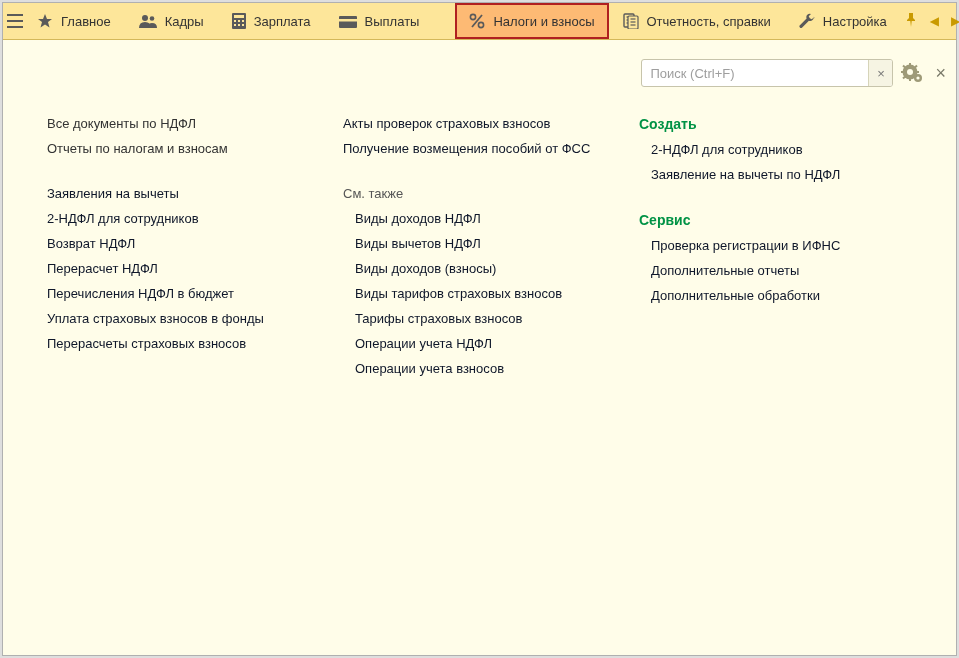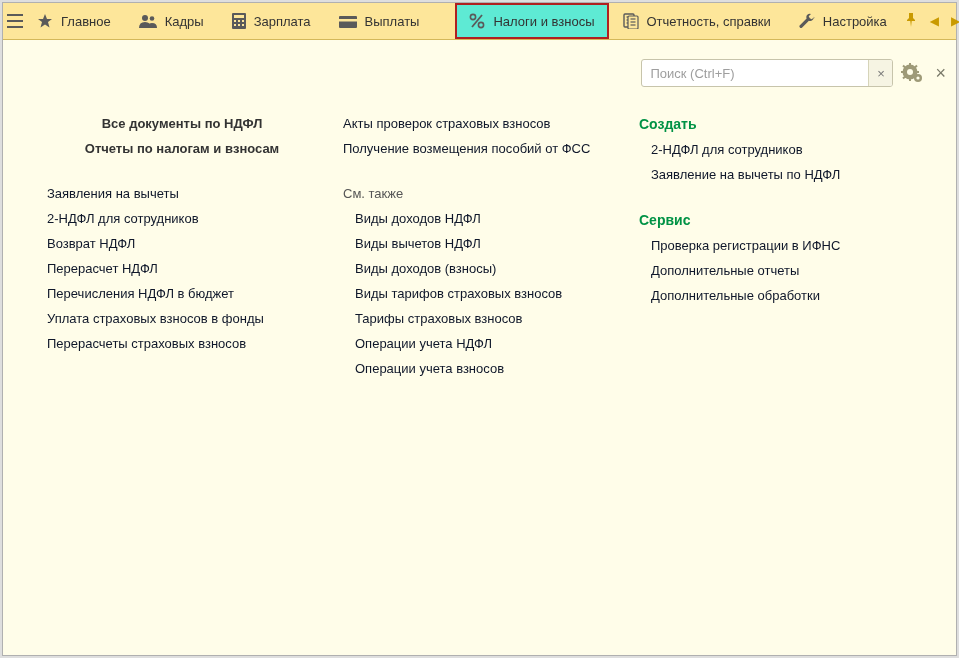--- a/index.html
+++ b/index.html
@@ -47,21 +47,21 @@
     padding: 12px 14px;
     cursor: pointer;
     color: #333;
     white-space: nowrap;
   }
   .tab .ico { display: flex; align-items: center; justify-content: center; }
   .tab .ico svg { display: block; }
   .tab.sel {
     outline: 2px solid #b02020;
     outline-offset: -2px;
-    background: #5eead4;
+    background: #fdba74;
     margin-left: 22px;
   }
   .topbar-right {
     margin-left: auto;
     display: flex;
     align-items: center;
     gap: 6px;
     padding-right: 4px;
   }
   .scroll-arrow {
@@ -142,25 +142,24 @@
     align-items: flex-start;
     padding: 70px 22px 20px 44px;
     gap: 26px;
   }
   .col { flex: 0 0 auto; }
   .col1 { width: 270px; }
   .col2 { width: 270px; }
   .col3 { width: 260px; }
 
   .heading {
-    font-weight: bold;
+    font-weight: normal;
     color: #333;
     padding: 5px 0;
     cursor: pointer;
-    text-align: center;
   }
   .heading-green {
     color: #009245;
     font-size: 14px;
     font-weight: bold;
     padding: 5px 0;
   }
   .link-item {
     color: #0f172a;
     padding: 5px 0;

